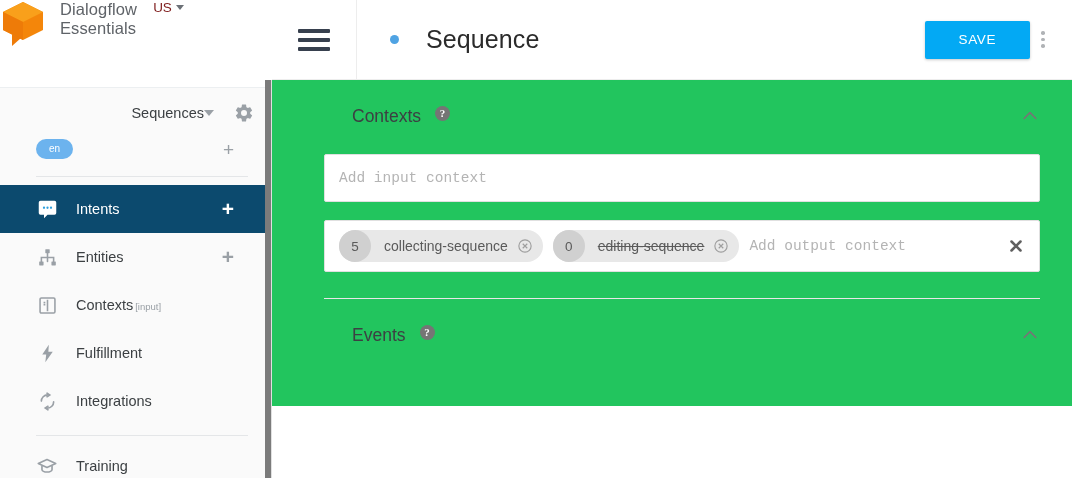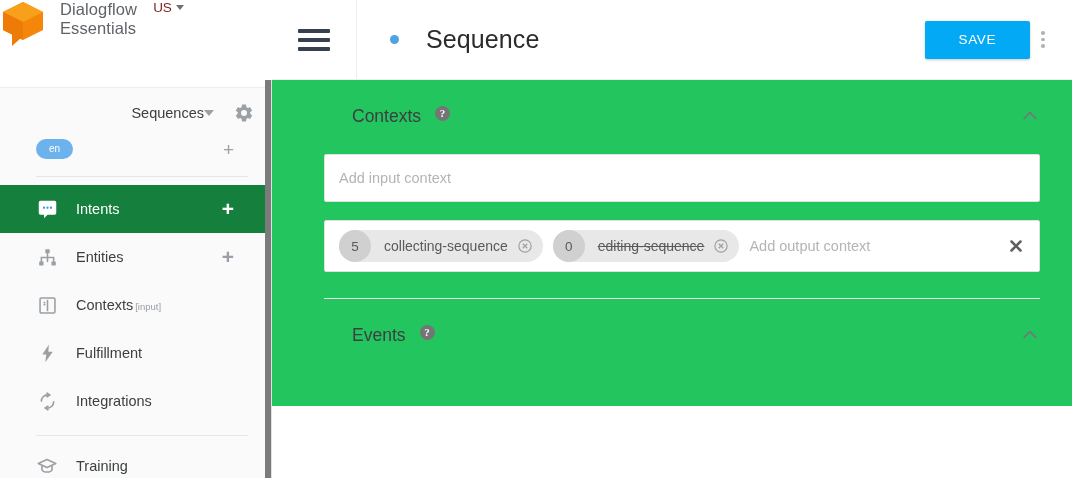--- a/index.html
+++ b/index.html
@@ -78,21 +78,21 @@
     padding: 0 18px 0 36px; color: #3c4043; font-size: 14.5px;
     cursor: pointer;
   }
   .nav-item .ico {
     width: 22px; height: 22px; flex: 0 0 22px;
     margin-right: 18px; color: #9aa0a6;
     display: flex; align-items: center; justify-content: center;
   }
   .nav-item .lbl { flex: 1; display: flex; align-items: baseline; }
   .nav-item .plus { color: #9aa0a6; font-size: 21px; line-height: 20px; margin-right: 20px; font-weight: 600; }
-  .nav-item.active { background: #15803d; color: #ffffff; }
+  .nav-item.active { background: #0c4a6e; color: #ffffff; }
   .nav-item.active .ico { color: #ffffff; }
   .nav-item.active .plus { color: #ffffff; }
   .beta { font-size: 9.5px; color: #9aa0a6; margin-left: 2px; vertical-align: super; }
 
   .sb-scrollbar {
     position: absolute; top: 80px; right: 1px;
     width: 6px; height: 398px; background: #7b7b7b; border-radius: 0;
   }
   .sb-edge { position: absolute; top: 80px; right: 0; width: 1px; height: 398px; background: #e0e0e0; }
 
@@ -136,21 +136,21 @@
   .head-spacer { flex: 1; }
   .chev-up { width: 20px; height: 20px; color: #767676; }
 
   .field {
     margin-top: 18px;
     border: 1px solid #e0e0e0; border-radius: 2px;
     min-height: 48px; display: flex; align-items: center;
     padding: 0 14px; background: #fff;
   }
   .field.tall { min-height: 52px; }
-  .placeholder { color: #b4b4b4; font-size: 14.5px; }
+  .placeholder { color: #b4b4b4; font-size: 14.5px; font-family: Liberation Mono, monospace; }
 
   .chip {
     display: inline-flex; align-items: center;
     background: #e8e8e8; border-radius: 16px;
     height: 32px; margin-right: 10px; padding-right: 10px;
   }
   .chip .badge {
     width: 32px; height: 32px; border-radius: 50%;
     background: #d0d0d0; color: #5a5a5a;
     font-size: 13.5px; display: flex; align-items: center; justify-content: center;

